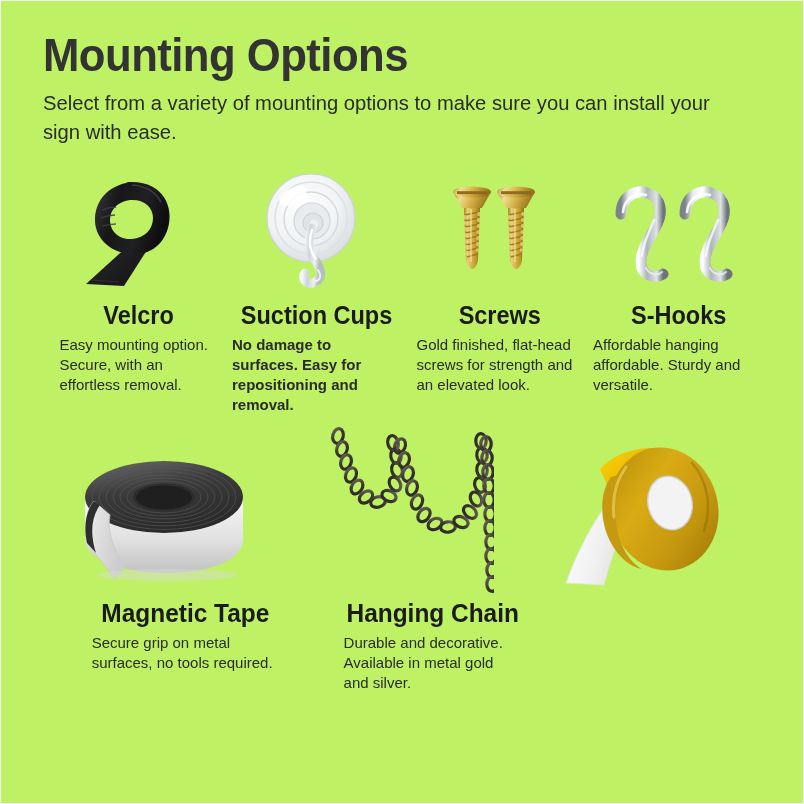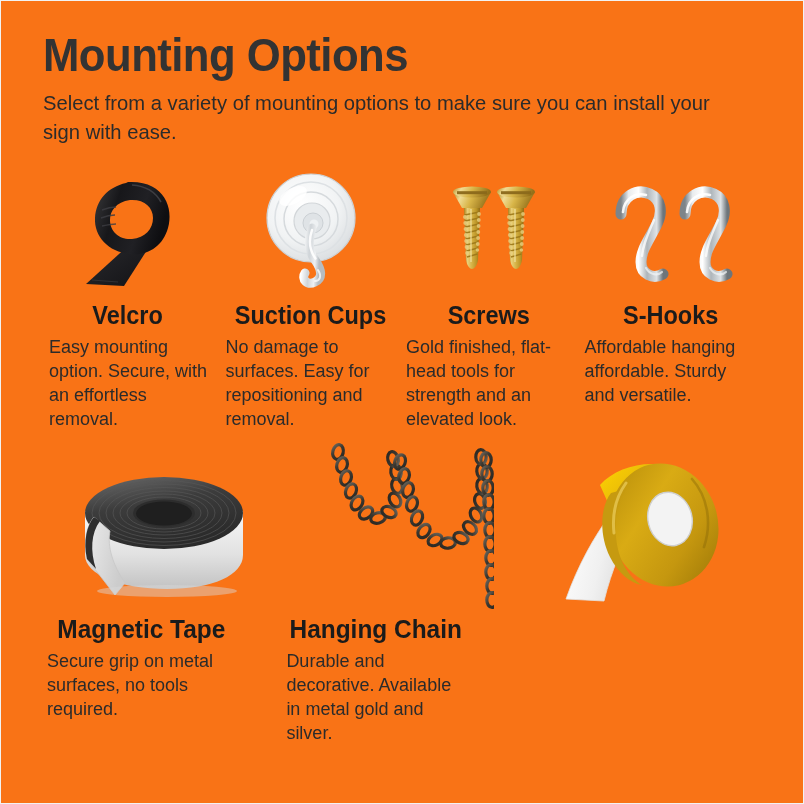--- a/index.html
+++ b/index.html
@@ -10,21 +10,21 @@
     height: 804px;
     background: #ffffff;
     font-family: "Liberation Sans", sans-serif;
     color: #231f20;
     overflow: hidden;
   }
   .infographic {
     position: relative;
     width: 804px;
     height: 804px;
-    background: #f97316;
+    background: #bef264;
     border: 1px solid #f2f2f2;
     padding: 30px 38px 0 42px;
   }
 
   
   .header { margin: 0 0 8px 0; }
   .page-title {
     font-family: "Liberation Sans Narrow", "Liberation Sans", sans-serif;
     font-size: 47px;
     font-weight: bold;
@@ -48,21 +48,21 @@
   
   .grid-row {
     display: flex;
     width: 100%;
   }
   .row-1 { margin-top: 14px; }
   .row-2 { margin-top: 18px; }
   .card {
     display: flex;
     flex-direction: column;
-    align-items: flex-start;
+    align-items: flex-end;
   }
   .row-1 .card { width: 25%; }
   .row-2 .card { width: 33.333%; }
 
   .card-art {
     height: 136px;
     width: 100%;
     display: flex;
     align-items: flex-end;
     justify-content: center;
@@ -77,35 +77,35 @@
     color: #1b1b1b;
     text-align: center;
     line-height: 1.1;
     margin: 0 0 5px 0;
     white-space: nowrap;
     transform: scaleX(0.94);
   }
   .row-2 .card-title { font-size: 26px; }
 
   .card-text {
-    font-size: 18px;
+    font-size: 15px;
     line-height: 1.34;
     color: #2b2b2b;
     text-align: left;
     margin: 0;
     padding: 0 4px;
   }
   .row-1 .card-text { width: 172px; }
   .row-2 .card-text { width: 196px; }
 
   .card-inner { display: flex; flex-direction: column; align-items: center; }
 
   
   .col-velcro .card-text   { width: 168px; margin-left: 2px; }
-  .col-suction .card-text  { width: 176px; margin-left: -2px; }
+  .col-suction .card-text  { width: 176px; margin-left: -2px; font-weight: bold; }
   .col-screws .card-text   { width: 172px; margin-left: -2px; }
   .col-shooks .card-text   { width: 176px; margin-left: -4px; }
   .col-magnetic .card-text { width: 196px; margin-left: 0px; }
   .col-chain .card-text    { width: 176px; margin-left: -10px; }
   .col-adhesive .card-text { width: 184px; margin-left: -6px; }
 
   svg { display: block; }
 </style>
 </head>
 <body>
@@ -244,21 +244,21 @@
               </g>
               <path d="M20 25 L20 78" stroke="#f4e6a8" stroke-width="2" opacity="0.55"></path>
             </g>
           </defs>
           <use href="#screwShape" x="22" y="18"></use>
           <use href="#screwShape" x="66" y="18"></use>
         </svg>
       </div>
       <div class="card-inner">
         <div class="card-title">Screws</div>
-        <p class="card-text">Gold finished, flat-head tools for strength and an elevated look.</p>
+        <p class="card-text">Gold finished, flat-head screws for strength and an elevated look.</p>
       </div>
     </div>
 
     <div class="card col-shooks">
       <div class="card-art">
         <svg width="140" height="130" viewBox="0 0 140 130" aria-hidden="true">
           <defs>
             <linearGradient id="chromeG" x1="0" y1="0" x2="1" y2="0">
               <stop offset="0%" stop-color="#7d8489"></stop>
               <stop offset="18%" stop-color="#e9ecee"></stop>

